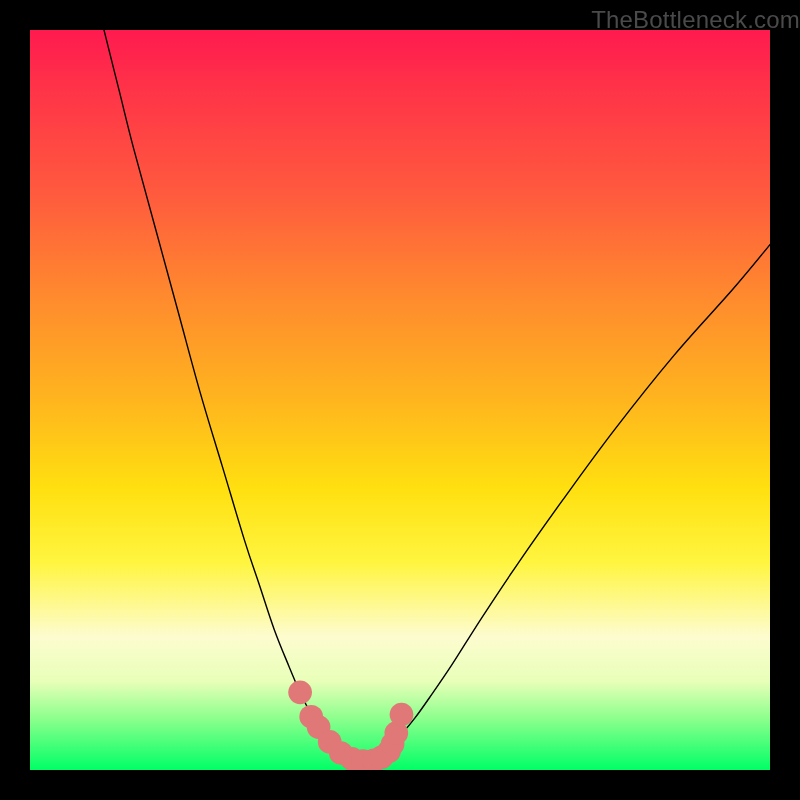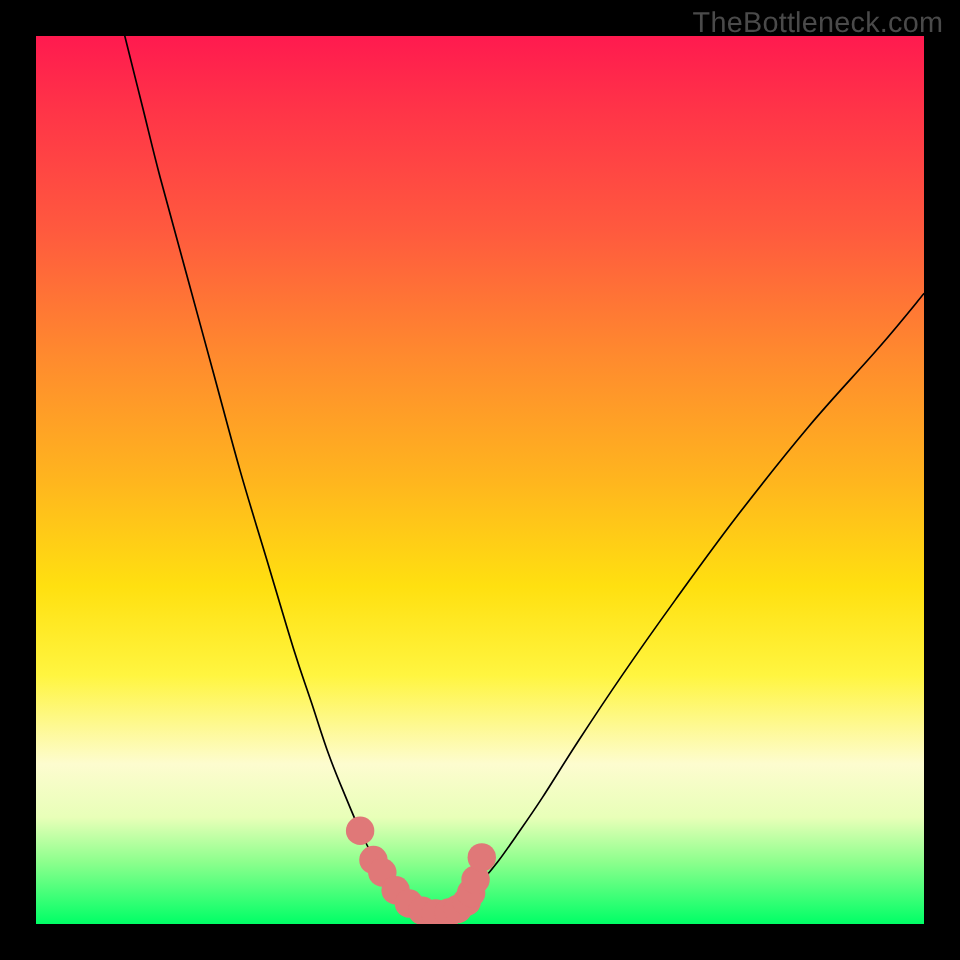--- a/index.html
+++ b/index.html
@@ -40,21 +40,21 @@
       #fff540 72%,
       #fdfccf 82%,
       #e8ffb8 88%,
       #8dff8d 93%,
       #00ff66 100%
     );
   }
   .watermark {
     position: absolute;
     top: 6px;
-    right: 14px;
+    right: 0;
     color: #4a4a4a;
     font-size: 24px;
     font-weight: 400;
     letter-spacing: 0.2px;
     user-select: none;
   }
   svg.curves {
     position: absolute;
     inset: 0;
   }

